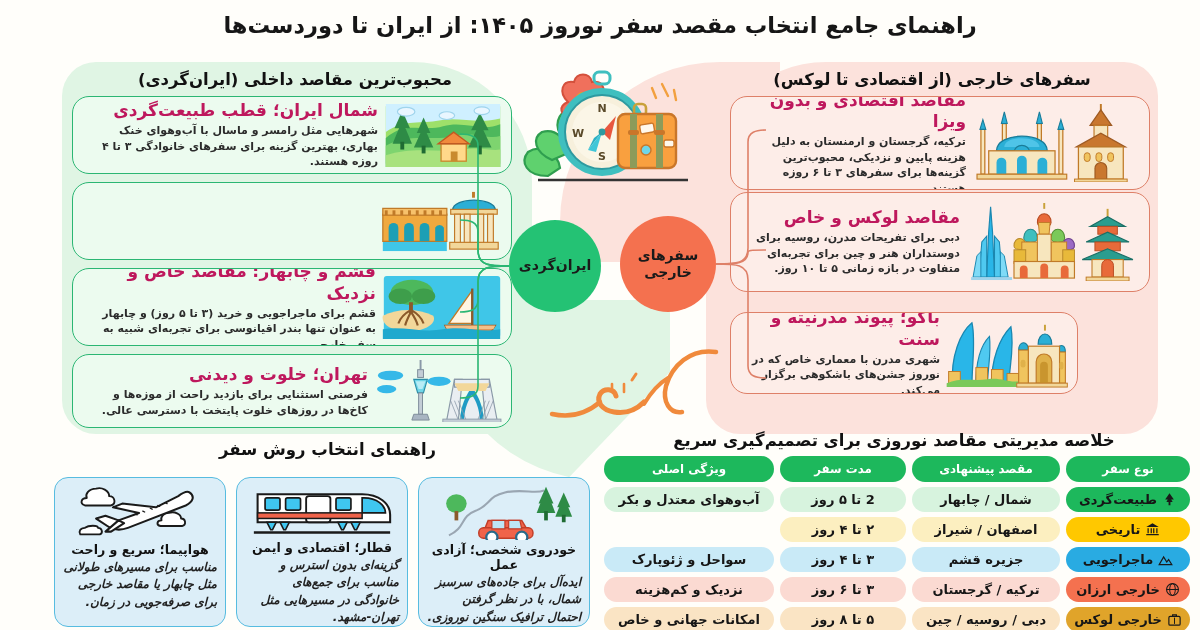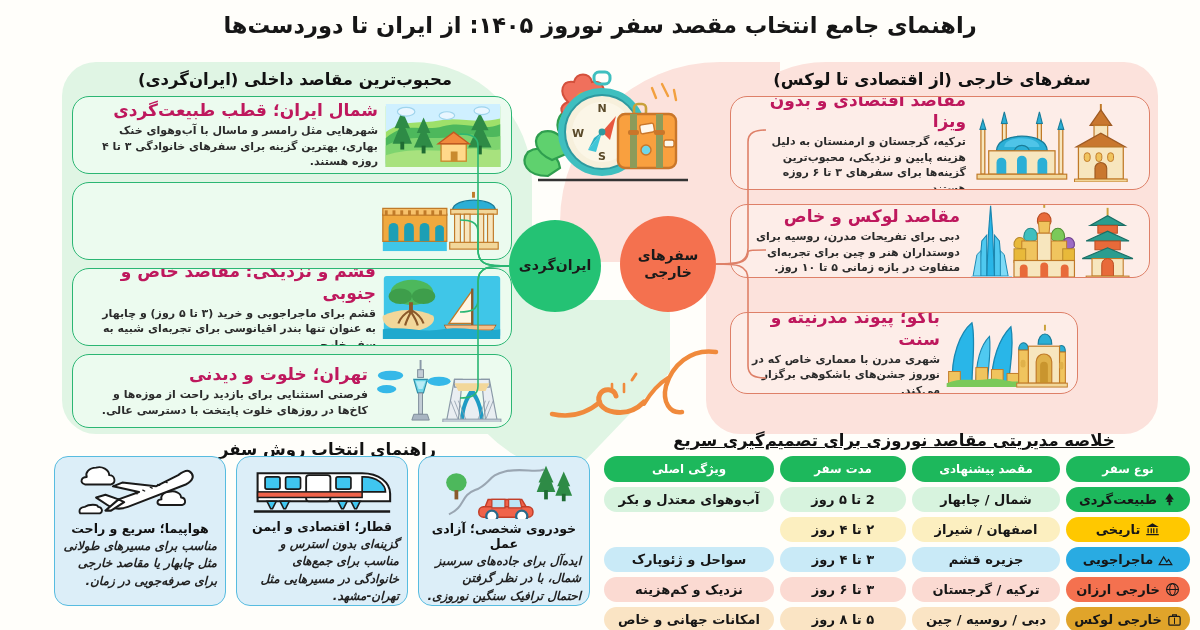--- a/index.html
+++ b/index.html
@@ -89,33 +89,33 @@
 
   
   .watermark { position: absolute; left: 540px; top: 340px; width: 190px; height: 90px; z-index: 5; }
 
   
   .bl-head {
     position: absolute; left: 55px; top: 440px; width: 545px;
     text-align: center; font-size: 16.5px; font-weight: 700; color: #111; direction: rtl;
   }
   .mcard {
-    position: absolute; top: 456px; width: 172px; height: 150px;
+    position: absolute; top: 477px; width: 172px; height: 150px;
     background: #DCEEF8; border: 1.7px solid #57BCE0; border-radius: 14px;
     direction: rtl; padding: 6px 8px 16px;
     display: flex; flex-direction: column; align-items: center;
   }
   .mcard .art { height: 58px; display:flex; align-items:center; justify-content:center; }
   .mcard .ttl { font-size: 12.6px; font-weight: 700; color: #111; text-align: center; margin-top: 2px; }
   .mcard .dsc { font-size: 12px; font-weight: 700; color: #222; text-align: right; line-height: 1.45; margin-top: 2px; width: 100%; font-style: italic; }
 
   
   .tbl-head {
     position: absolute; left: 600px; top: 431px; width: 588px;
-    text-align: center; font-size: 16.5px; font-weight: 700; color: #111; direction: rtl; text-decoration: underline;
+    text-align: center; font-size: 16.5px; font-weight: 700; color: #111; direction: rtl;
   }
   .tbl { position: absolute; left: 604px; top: 456px; width: 586px; direction: rtl; }
   .trow { display: flex; gap: 6px; margin-bottom: 5px; }
   .tcell {
     height: 25px; border-radius: 13px;
     display: flex; align-items: center; justify-content: center;
     font-size: 13px; font-weight: 700; color: #161616;
     direction: rtl; white-space: nowrap; overflow: hidden;
   }
   .c-type { flex: 0 0 124px; gap: 5px; }
@@ -329,21 +329,21 @@
         <g transform="translate(62,10)">
           <path d="M30 6 L30 40 L6 40 Z" fill="#FFF6E3" stroke="#C07A28" stroke-width="1.4"></path>
           <rect x="29" y="4" width="2.4" height="38" fill="#8B5A2B"></rect>
           <path d="M2 42 L54 42 L46 54 L8 54Z" fill="#D98A4A" stroke="#9E5A22" stroke-width="1.4"></path>
           <path d="M2 42 L54 42 L52 46 L4 46Z" fill="#F2C08A"></path>
         </g>
         <path d="M0 56 C20 52 40 60 62 56 C84 52 102 60 121 56 L121 66 L0 66Z" fill="#1FA9CE"></path>
       </svg>
     </div>
     <div class="txt">
-      <div class="ttl">قشم و نزدیکی؛ مقاصد خاص و جنوبی</div>
+      <div class="ttl">قشم و چابهار؛ مقاصد خاص و نزدیک</div>
       <div class="dsc">قشم برای ماجراجویی و خرید (۳ تا ۵ روز) و چابهار به عنوان تنها بندر اقیانوسی برای تجربه‌ای شبیه به سفر خارجی.</div>
     </div>
   </div>
 
   <div class="card green" style="left:72px; top:354px; width:440px; height:74px;">
     <div class="txt" style="order:2">
       <div class="ttl">تهران؛ خلوت و دیدنی</div>
       <div class="dsc">فرصتی استثنایی برای بازدید راحت از موزه‌ها و کاخ‌ها در روزهای خلوت پایتخت با دسترسی عالی.</div>
     </div>
     <div class="art" style="order:1">
@@ -431,21 +431,21 @@
               <rect x="26" y="50" width="6" height="9" rx="3"></rect>
               <rect x="38" y="50" width="6" height="9" rx="3"></rect>
           </g>
           <path d="M25 77 L25 66 a6 6 0 0 1 12 0 L37 77Z" fill="#C9772E" stroke="#9E5A22" stroke-width="1.2"></path>
           <rect x="4" y="77" width="54" height="3" fill="#F2D79A" stroke="#C07A28" stroke-width="1"></rect>
         </g>
       </svg>
     </div>
   </div>
 
-  <div class="card pink" style="left:730px; top:204px; width:420px; height:74px;">
+  <div class="card pink" style="left:730px; top:192px; width:420px; height:100px;">
     <div class="txt" style="order:2">
       <div class="ttl">مقاصد لوکس و خاص</div>
       <div class="dsc">دبی برای تفریحات مدرن، روسیه برای دوستداران هنر و چین برای تجربه‌ای متفاوت در بازه زمانی ۵ تا ۱۰ روز.</div>
     </div>
     <div class="art" style="order:1">
       <svg viewBox="0 0 176 80" width="174" height="78">
 
         <g transform="translate(2,0)">
           <path d="M18 76 L20 30 L22 4 L24 30 L26 76Z" fill="#29B6E8" stroke="#1B87B0" stroke-width="1.2"></path>
           <path d="M10 76 L13 40 L18 34 L18 76Z" fill="#4FC9F0" stroke="#1B87B0" stroke-width="1.1"></path>

